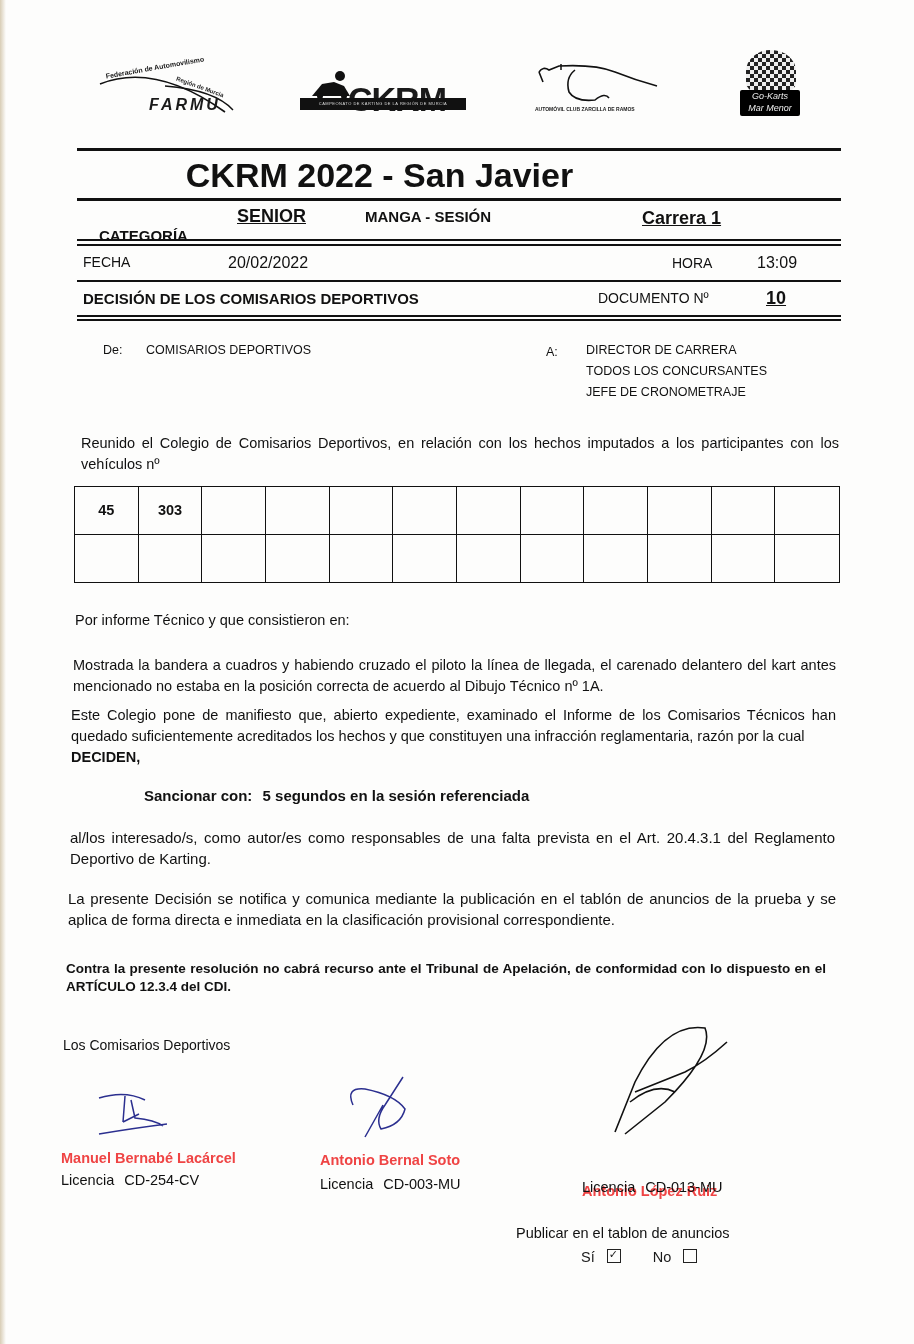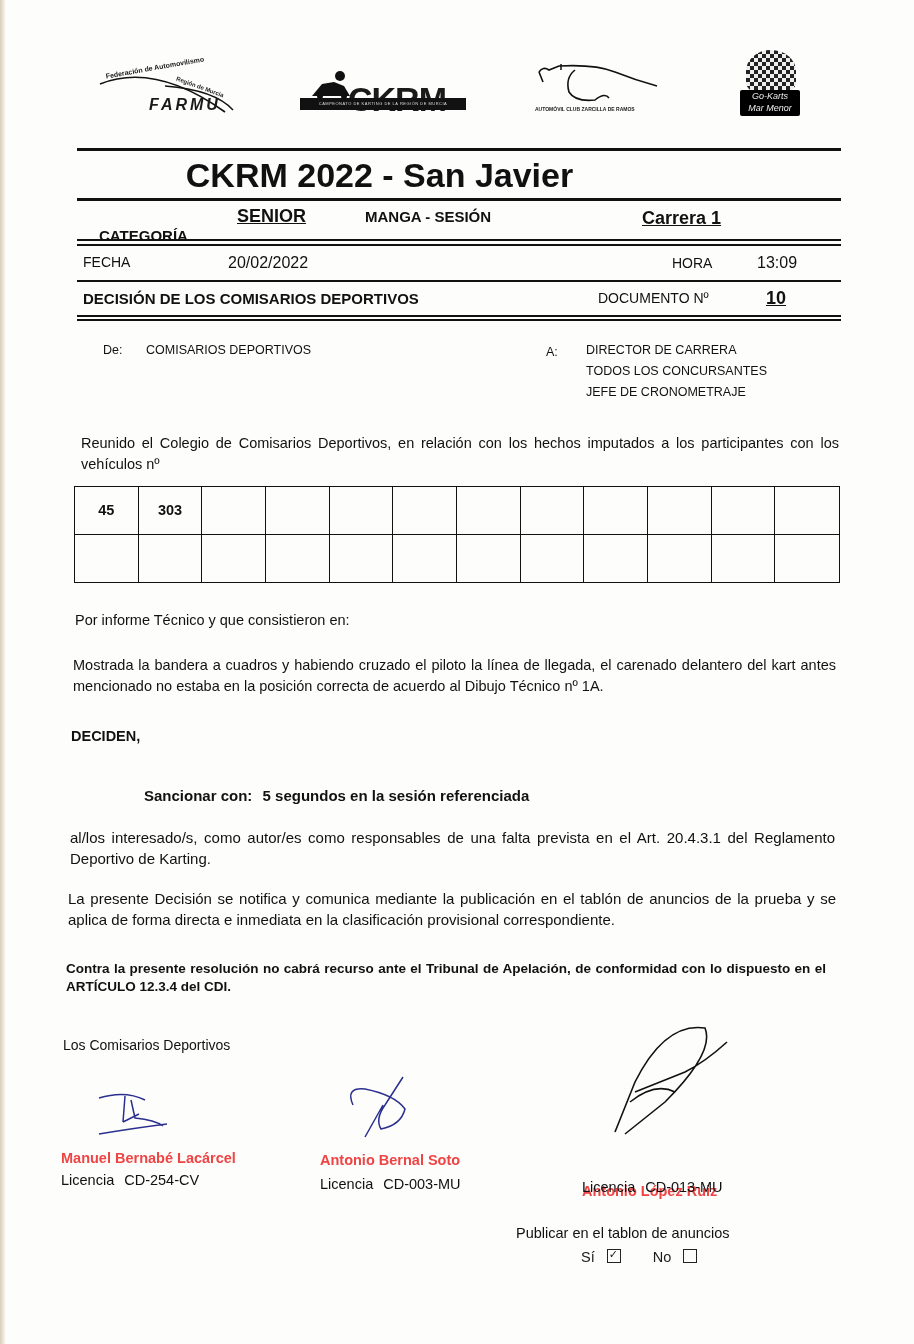--- a/index.html
+++ b/index.html
@@ -158,21 +158,21 @@
   <div class="vcell bottom"></div>
   <div class="vcell bottom"></div>
   <div class="vcell bottom"></div>
   <div class="vcell bottom"></div>
   <div class="vcell bottom"></div>
 </div>
 
 <div class="para" style="left:75px; top:610px; width:760px;">Por informe Técnico y que consistieron en:</div>
 <div class="para" style="left:73px; top:655px; width:763px;">Mostrada la bandera a cuadros y habiendo cruzado el piloto la línea de llegada, el carenado delantero del kart antes mencionado no estaba en la posición correcta de acuerdo al Dibujo Técnico nº 1A.</div>
 <div class="para" style="left:71px; top:705px; width:765px;">
-  <br>
+  <span>Este Colegio pone de manifiesto que, abierto expediente, examinado el Informe de los Comisarios Técnicos han quedado suficientemente acreditados los hechos y que constituyen una infracción reglamentaria, razón por la cual</span><br>
   <b>DECIDEN,</b>
 </div>
 
 <div class="para" style="left:144px; top:785px; width:600px; font-weight:bold; font-size:15px;">
   <span>Sancionar con:</span>
   <span style="margin-left:6px">5 segundos en la sesión referenciada</span>
 </div>
 
 <div class="para" style="left:70px; top:827px; width:765px; font-size:15px;">al/los interesado/s, como autor/es como responsables de una falta prevista en el Art. 20.4.3.1 del Reglamento Deportivo de Karting.</div>
 <div class="para" style="left:68px; top:888px; width:768px; font-size:15px;">La presente Decisión se notifica y comunica mediante la publicación en el tablón de anuncios de la prueba y se aplica de forma directa e inmediata en la clasificación provisional correspondiente.</div>

